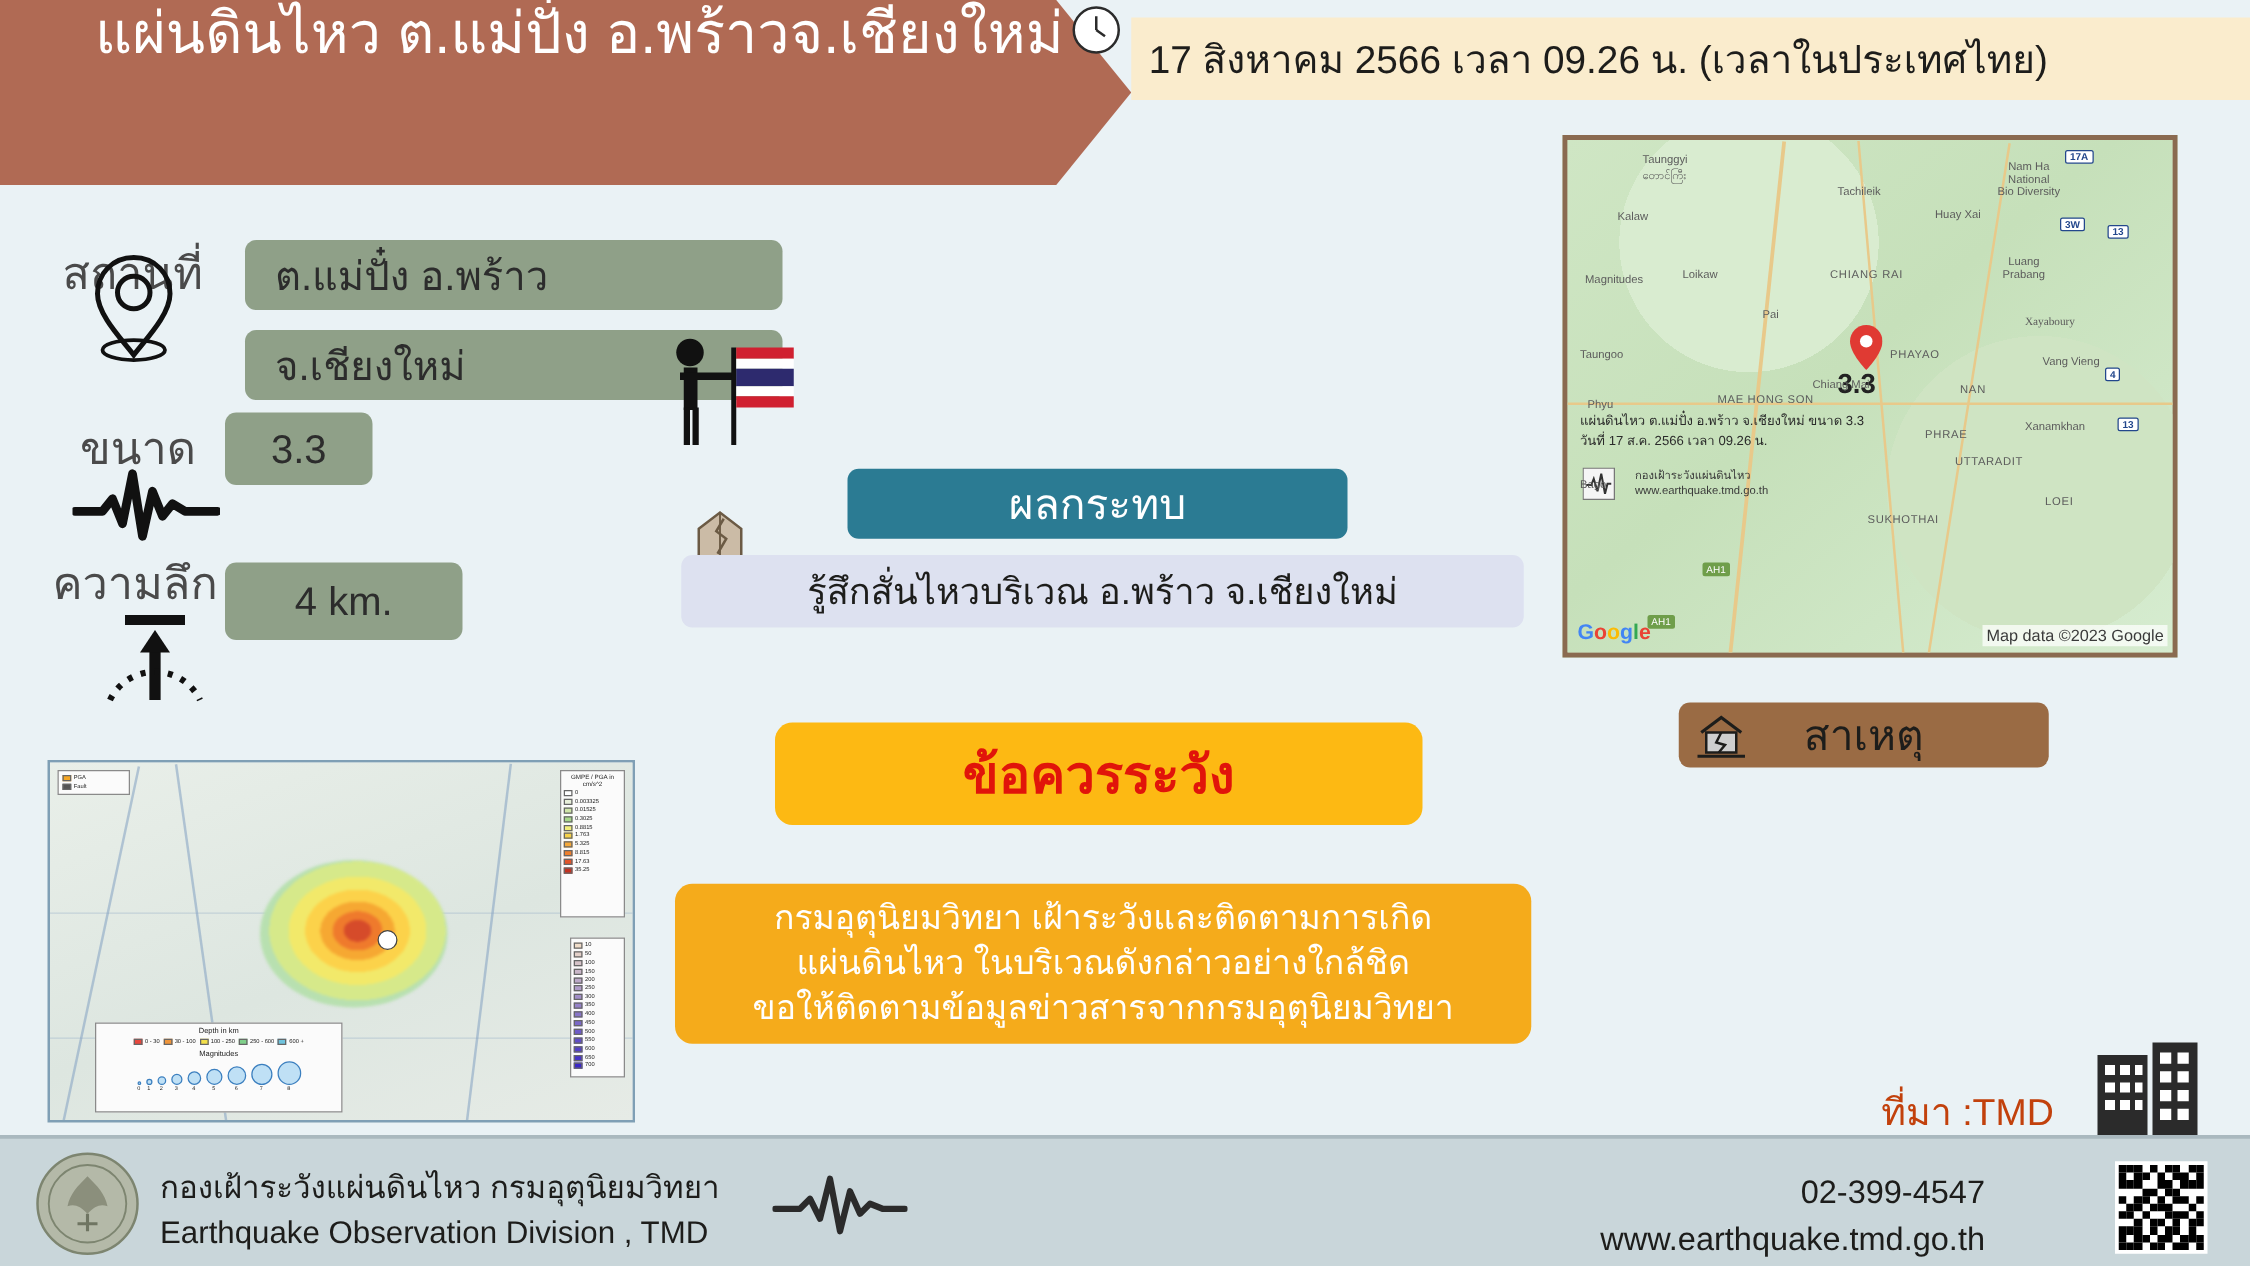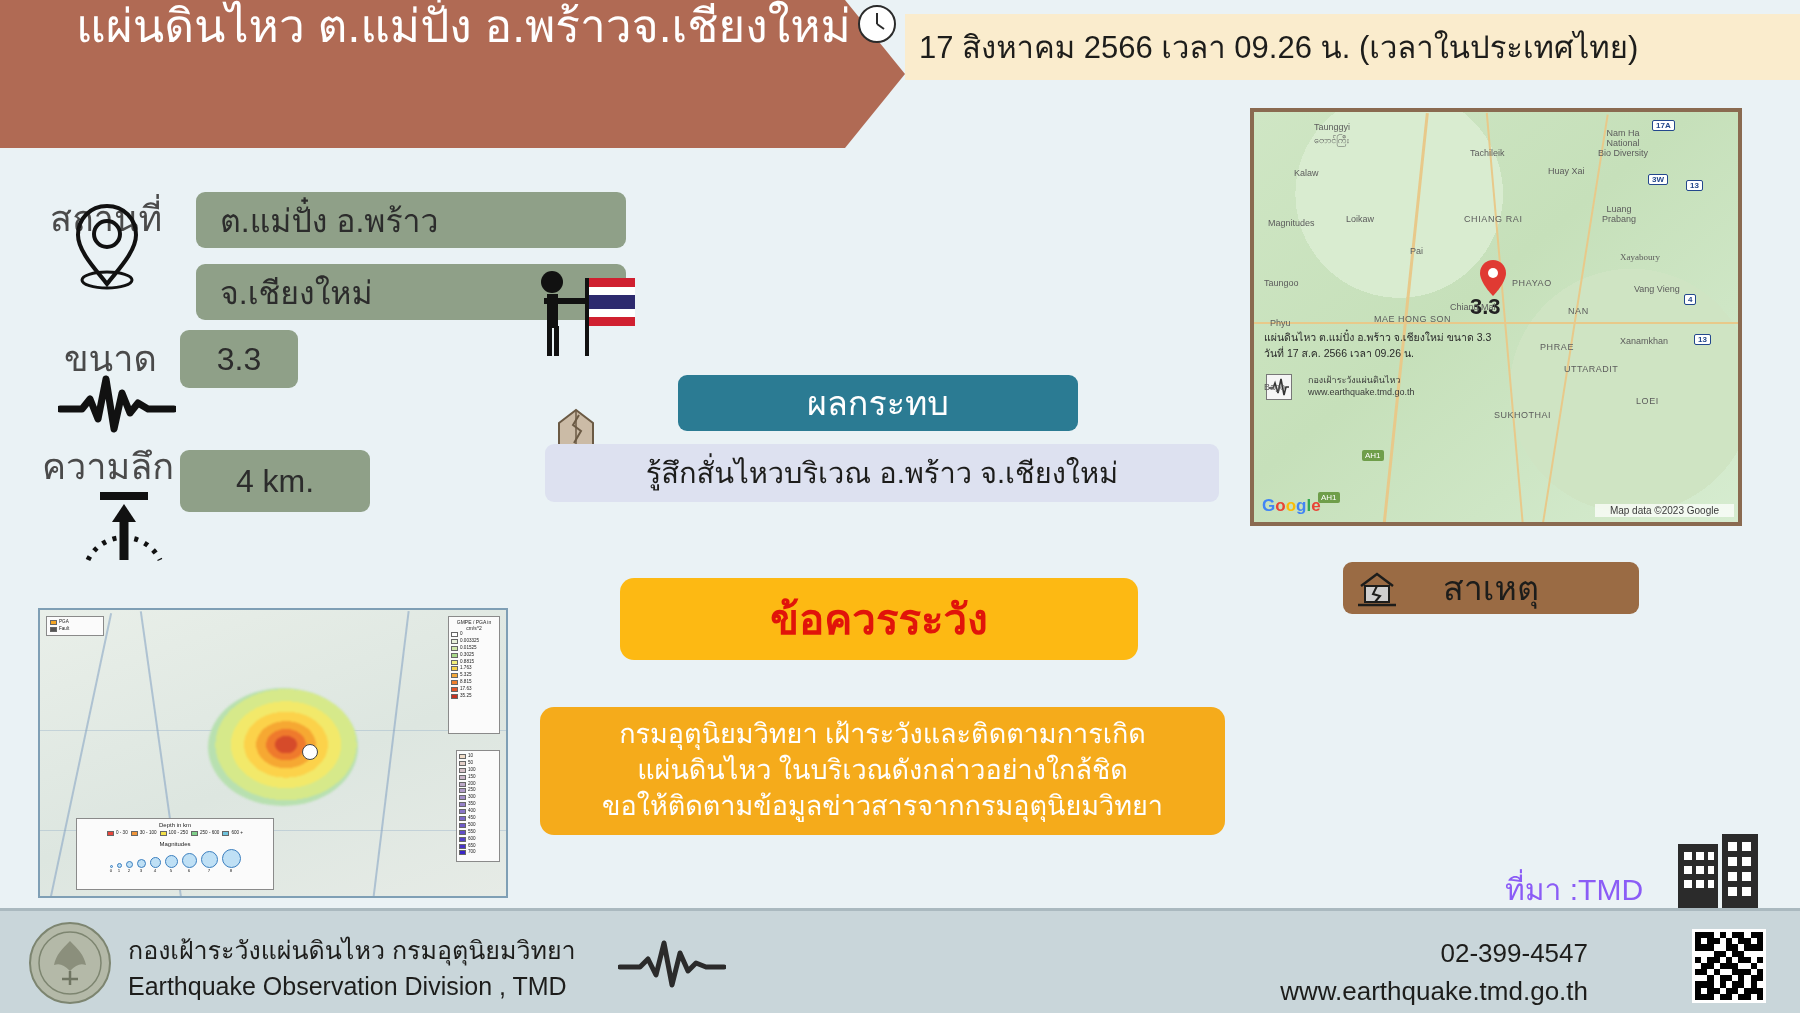--- a/index.html
+++ b/index.html
@@ -93,22 +93,22 @@
     font-weight: 700;
   }
   .gmap-caption {
     position: absolute; left: 10px; top: 218px; font-size: 10.5px; color: #2a2a2a;
     line-height: 1.5; white-space: nowrap;
   }
   .gmap-logo-box { position: absolute; left: 12px; top: 262px; display: flex; align-items: center; gap: 16px; }
   .gmap-logo-text { font-size: 9px; color: #3a3a3a; line-height: 1.3; }
   .gmap-google { position: absolute; left: 8px; bottom: 6px; font-size: 17px; font-weight: 700; }
   .gmap-attr {
-    position: absolute; right: 4px; bottom: 5px; font-size: 10px; color: #3a3a3a;
-    background: rgba(255,255,255,.72); padding: 1px 15px;
+    position: absolute; right: 4px; bottom: 5px; font-size: 13px; color: #3a3a3a;
+    background: rgba(255,255,255,.72); padding: 1px 3px;
   }
   .gmap-badge {
     position: absolute; font-size: 8px; color: #fff; background: #6f9e4a;
     padding: 1px 3px; border-radius: 2px;
   }
   .gmap-shield {
     position: absolute; font-size: 8px; color: #23478c; background: #fff;
     border: 1px solid #23478c; padding: 0 3px; border-radius: 2px; font-weight: 700;
   }
 
@@ -121,21 +121,21 @@
   }
   .cause-icon { position: absolute; left: 1355px; top: 566px; width: 44px; height: 44px; }
   .cause-body {
     position: absolute; left: 1240px; top: 617px; width: 520px; height: 56px;
     background: #dfe3e6; border-radius: 9px;
     display: flex; align-items: center; justify-content: center;
     color: #1d1d1b; font-size: 30px;
   }
 
   
-  .source-text { position: absolute; left: 1505px; top: 866px; font-size: 30px; color: #8b5cf6; }
+  .source-text { position: absolute; left: 1505px; top: 866px; font-size: 30px; color: #c2410c; }
   .building-icon { position: absolute; left: 1672px; top: 830px; width: 92px; height: 80px; }
 
   
   .shakemap {
     position: absolute; left: 38px; top: 608px; width: 470px; height: 290px;
     border: 2px solid #7f9fb5; background: #eef2f0; overflow: hidden;
   }
   .sm-bg { position: absolute; inset: 0; background:
       linear-gradient(160deg, #e9efe9 0%, #dde6e0 55%, #e6ebe6 100%); }
   .sm-contours { position: absolute; left: 168px; top: 78px; width: 150px; height: 118px;

